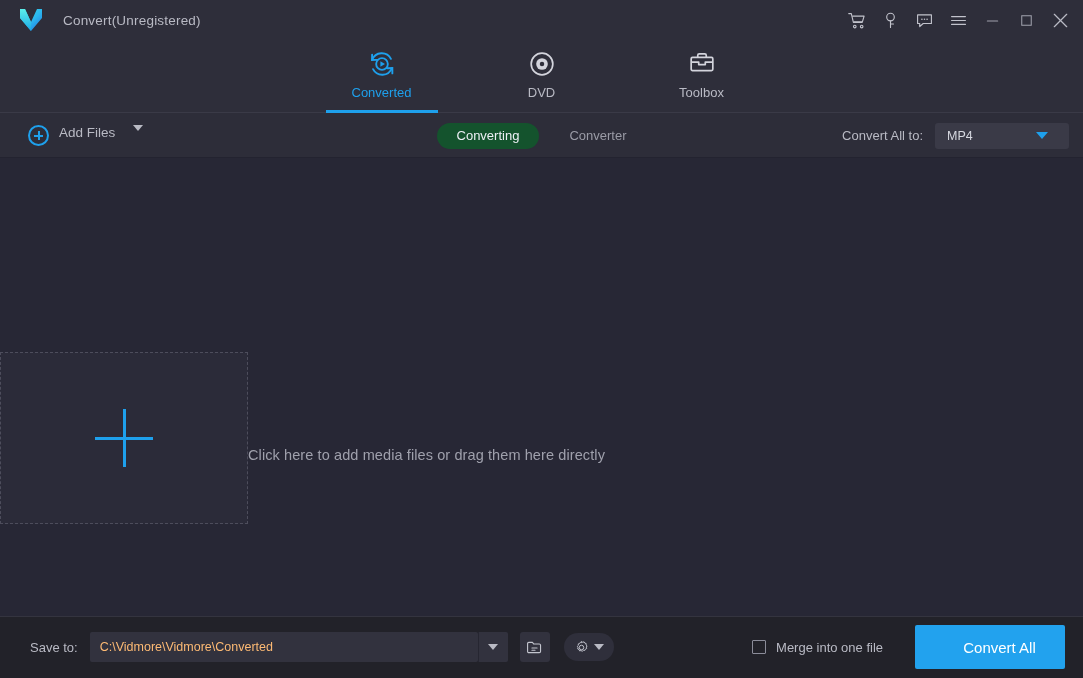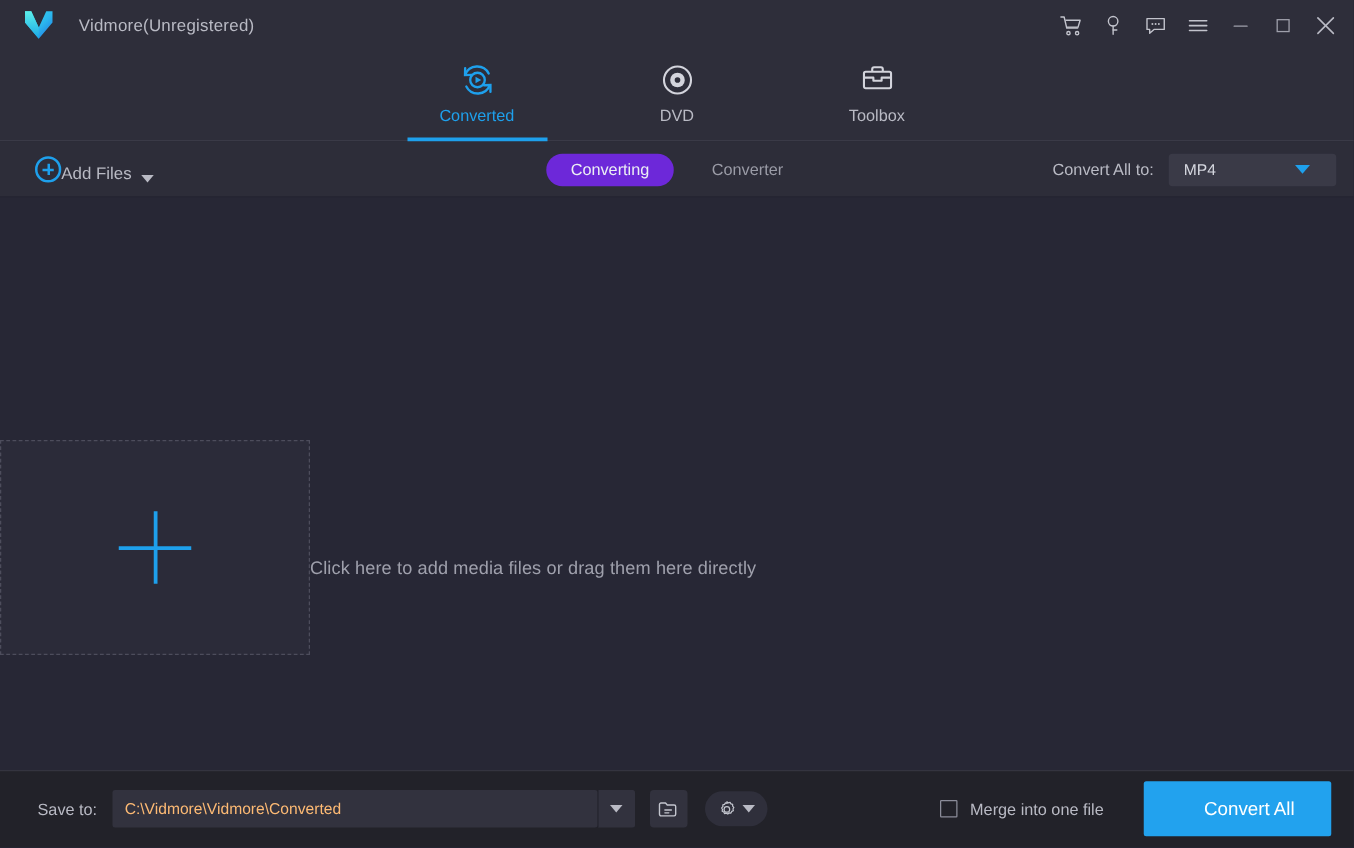--- a/index.html
+++ b/index.html
@@ -63,21 +63,21 @@
     height: 45px; flex: 0 0 45px;
     background: #2d2d39;
     display: flex; align-items: center;
     padding: 0 14px 0 28px;
     position: relative;
   }
   .toolbar::after {
     content:''; position:absolute; left:0; right:0; bottom:0;
     height:1px; background:#232330;
   }
-  .add-files { display: flex; align-items: flex-end; }
+  .add-files { display: flex; align-items: flex-start; gap: 10px; }
   .plus-circle {
     width: 21px; height: 21px; border-radius: 50%;
     border: 2px solid #1ea0ec; position: relative;
   }
   .plus-circle::before, .plus-circle::after {
     content:''; position:absolute; background:#1ea0ec;
   }
   .plus-circle::before { left:4px; right:4px; top:8px; height:2px; }
   .plus-circle::after { top:4px; bottom:4px; left:8px; width:2px; }
   .add-files-label { font-size: 13.5px; color: #b9bac4; }
@@ -90,21 +90,21 @@
 
   .seg-wrap {
     position: absolute; left: 50%; transform: translateX(-50%);
     display: flex; align-items: center; gap: 10px;
   }
   .seg {
     height: 26px; padding: 0 20px; border-radius: 13px;
     display: flex; align-items: center;
     font-size: 13px; color: #9a9ba6;
   }
-  .seg.active { background: #6d28d9; color: #eceff4; }
+  .seg.active { background: #14532d; color: #eceff4; }
 
   .convert-all-to { margin-left: auto; display: flex; align-items: center; gap: 12px; }
   .cat-label { font-size: 13px; color: #b9bac4; }
   .format-select {
     width: 134px; height: 26px; border-radius: 3px;
     background: #3a3a47;
     display: flex; align-items: center; justify-content: space-between;
     padding: 0 21px 0 12px;
     font-size: 12.5px; color: #d6d8e0;
   }
@@ -196,21 +196,21 @@
         </linearGradient>
         <linearGradient id="lg2" x1="0" y1="0" x2="0" y2="1">
           <stop offset="0%" stop-color="#5ef0ea"></stop>
           <stop offset="100%" stop-color="#19a8e6"></stop>
         </linearGradient>
       </defs>
       <path d="M4 4 L4 13 L15 26 L26 13 L26 4 L21 4 L15 17 L9 4 Z" fill="url(#lg)"></path>
       <path d="M4 4 L9 4 L15 17 L15 26 L4 13 Z" fill="url(#lg2)" opacity="0.95"></path>
     </svg>
   </div>
-  <div class="app-title">Vidmore(Unregistered)</div>
+  <div class="app-title">Convert(Unregistered)</div>
 
   <div class="titlebar-spacer"></div>
 
   <div class="titlebar-icons">
     <div class="tb-ico">
       <svg width="19" height="19" viewBox="0 0 22 22" fill="none" stroke="#c2c3cc" stroke-width="1.3" stroke-linecap="round" stroke-linejoin="round">
         <path d="M2 3 h3 l2.4 10.2 h10.1"></path>
         <path d="M6.6 6 h13.2 l-1.9 6.4 H8"></path>
         <circle cx="9" cy="18" r="1.5"></circle>
         <circle cx="17" cy="18" r="1.5"></circle>

